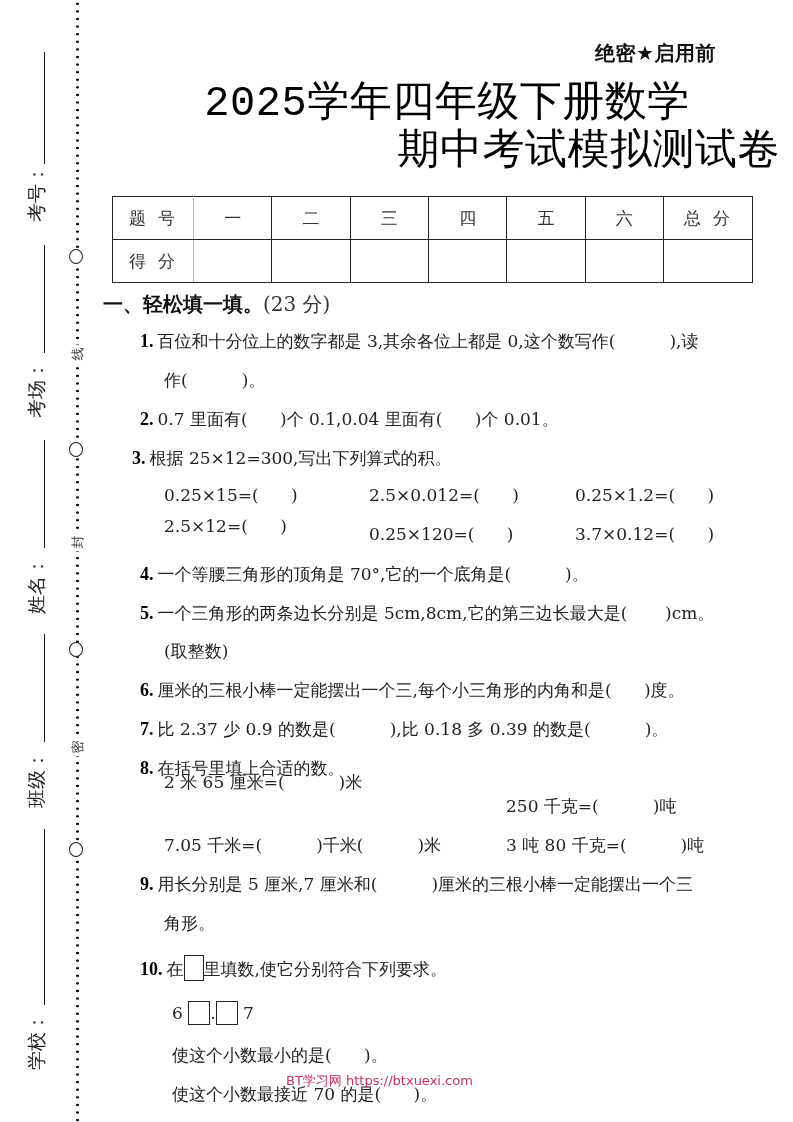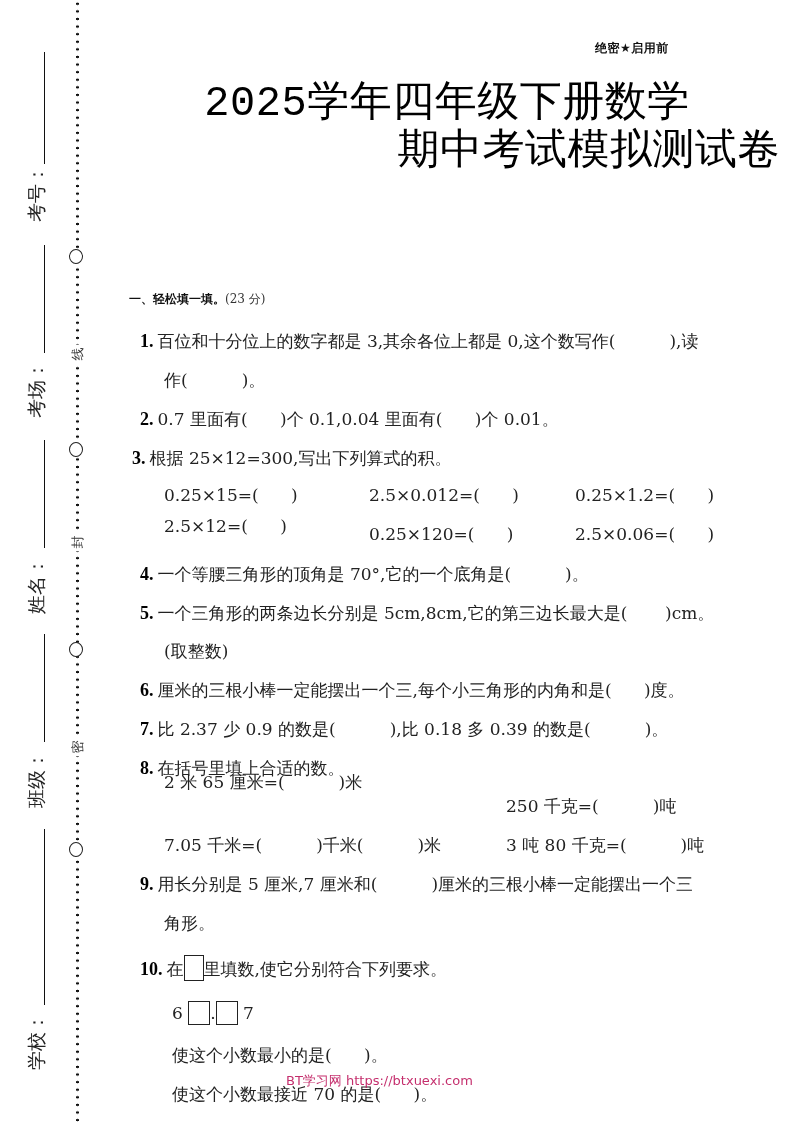--- a/index.html
+++ b/index.html
@@ -15,37 +15,37 @@
   .seal { position: absolute; left: 69px; width: 16px; height: 18px; background: #fff;
           font-size: 13px; line-height: 18px; text-align: center; color: #333; }
   .seal span { display: inline-block; transform: rotate(-90deg); }
   .field-line { position: absolute; left: 44px; width: 1.3px; background: #111; }
   .field-label { position: absolute; left: 24px; width: 24px; font-size: 19px; color: #222; }
   .field-label .rot { position: absolute; left: 0; top: 0; white-space: nowrap;
                       transform-origin: 0 0; transform: rotate(-90deg); }
 
   
   .secret { position: absolute; left: 595px; top: 40px; font-family: "DejaVu Sans", sans-serif;
-            font-weight: bold; font-size: 12px; letter-spacing: 0.5px; }
+            font-weight: bold; font-size: 20px; letter-spacing: 0.5px; }
   .title { position: absolute; left: 110px; width: 670px; text-align: center;
            font-family: Liberation Mono, monospace; font-size: 42px;
            line-height: 48px; color: #000; letter-spacing: 0.5px; }
   .title.t1 { top: 80px; left: 112px; }
   .title.t2 { top: 128px; text-align: right; }
 
   
   table.score { position: absolute; left: 112px; top: 196px; width: 641px; border-collapse: collapse;
                 font-size: 17px; color: #333; }
   table.score td { border: 1.3px solid #222; height: 42px; text-align: center; padding: 0; }
   table.score td.head { width: 70px; letter-spacing: 12px; padding-left: 10px; }
   table.score td.head-light { border-right-color: #bbb; }
 
   
-  .sec-title { position: absolute; left: 103px; top: 291px; font-size: 12px;
-               font-family: "DejaVu Sans", sans-serif; font-weight: bold; margin-left: 26px; }
+  .sec-title { position: absolute; left: 103px; top: 291px; font-size: 20px;
+               font-family: "DejaVu Sans", sans-serif; font-weight: bold; }
   .sec-title .pts { font-family: "DejaVu Serif", serif; font-weight: normal; color: #333; }
   .line { position: absolute; font-size: 17px; white-space: pre; color: #222; }
   .qn { font-weight: bold; font-family: "Liberation Serif", serif; font-size: 18px; color: #000; margin-right: 4px; }
   .box { display: inline-block; width: 20px; height: 26px; border: 1.3px solid #222;
          vertical-align: -6px; box-sizing: border-box; }
   .box.sm { width: 22px; height: 24px; }
   .watermark { position: absolute; left: 286px; top: 1072px; font-family: "DejaVu Sans", sans-serif;
                font-size: 13px; color: #be185d; opacity: 0.9; }
 </style>
 </head>
@@ -84,39 +84,59 @@
 <div class="field-label" style="top:1070px">
     <span class="rot">学校：</span>
   </div>
 
 <div class="secret">绝密★启用前</div>
 <div class="title t1">2025学年四年级下册数学</div>
 <div class="title t2">期中考试模拟测试卷</div>
 
 <table class="score">
   <tbody>
+      <tr>
+    <td class="head head-light">题号</td>
+    <td>一</td>
+    <td>二</td>
+    <td>三</td>
+    <td>四</td>
+    <td>五</td>
+    <td>六</td>
+    <td class="head" style="width:78px">总分</td>
+  </tr>
+  <tr>
+    <td class="head head-light">得分</td>
+    <td></td>
+    <td></td>
+    <td></td>
+    <td></td>
+    <td></td>
+    <td></td>
+    <td></td>
+  </tr>
 </tbody>
   </table>
 
 <div class="sec-title">
   <span>一、轻松填一填。</span><span class="pts">(23 分)</span>
 </div>
 
 <div class="line" style="left:140px;top:330px"><span class="qn">1.</span><span>百位和十分位上的数字都是 3,其余各位上都是 0,这个数写作(          ),读</span></div>
 <div class="line" style="left:164px;top:369px">作(          )。</div>
 
 <div class="line" style="left:140px;top:408px"><span class="qn">2.</span><span>0.7 里面有(      )个 0.1,0.04 里面有(      )个 0.01。</span></div>
 
 <div class="line" style="left:132px;top:447px"><span class="qn">3.</span><span>根据 25×12=300,写出下列算式的积。</span></div>
 <div class="line" style="left:164px;top:485px">0.25×15=(      )</div>
 <div class="line" style="left:369px;top:485px">2.5×0.012=(      )</div>
 <div class="line" style="left:575px;top:485px">0.25×1.2=(      )</div>
 <div class="line" style="left:164px;top:516px">2.5×12=(      )</div>
 <div class="line" style="left:369px;top:524px">0.25×120=(      )</div>
-<div class="line" style="left:575px;top:524px">2.5×0.06=(      )</div>
+<div class="line" style="left:575px;top:524px">3.7×0.12=(      )</div>
 
 <div class="line" style="left:140px;top:563px"><span class="qn">4.</span><span>一个等腰三角形的顶角是 70°,它的一个底角是(          )。</span></div>
 
 <div class="line" style="left:140px;top:602px"><span class="qn">5.</span><span>一个三角形的两条边长分别是 5cm,8cm,它的第三边长最大是(       )cm。</span></div>
 <div class="line" style="left:164px;top:640px">(取整数)</div>
 
 <div class="line" style="left:140px;top:679px"><span class="qn">6.</span><span>厘米的三根小棒一定能摆出一个三,每个小三角形的内角和是(      )度。</span></div>
 
 <div class="line" style="left:140px;top:718px"><span class="qn">7.</span><span>比 2.37 少 0.9 的数是(          ),比 0.18 多 0.39 的数是(          )。</span></div>
 

